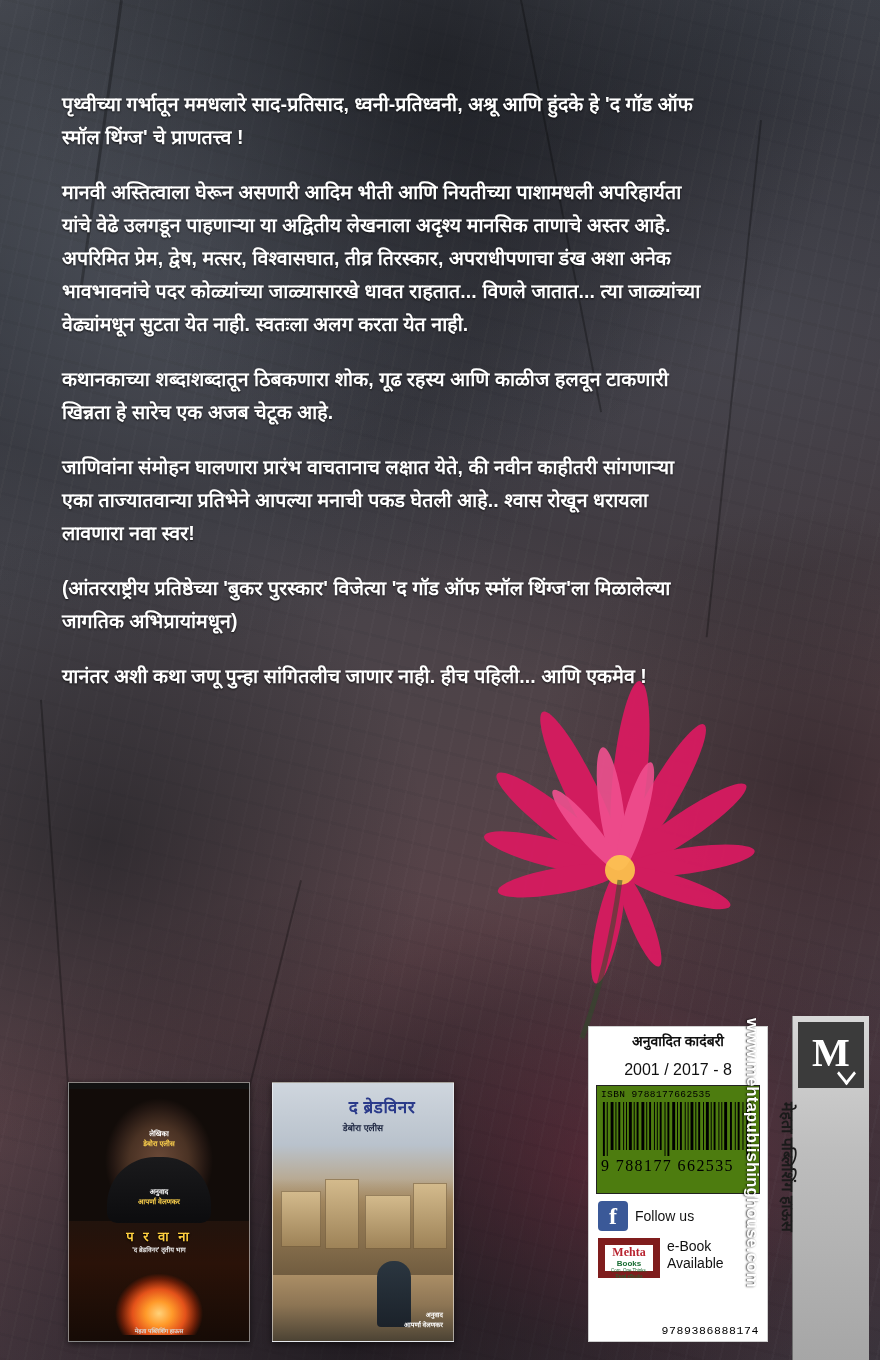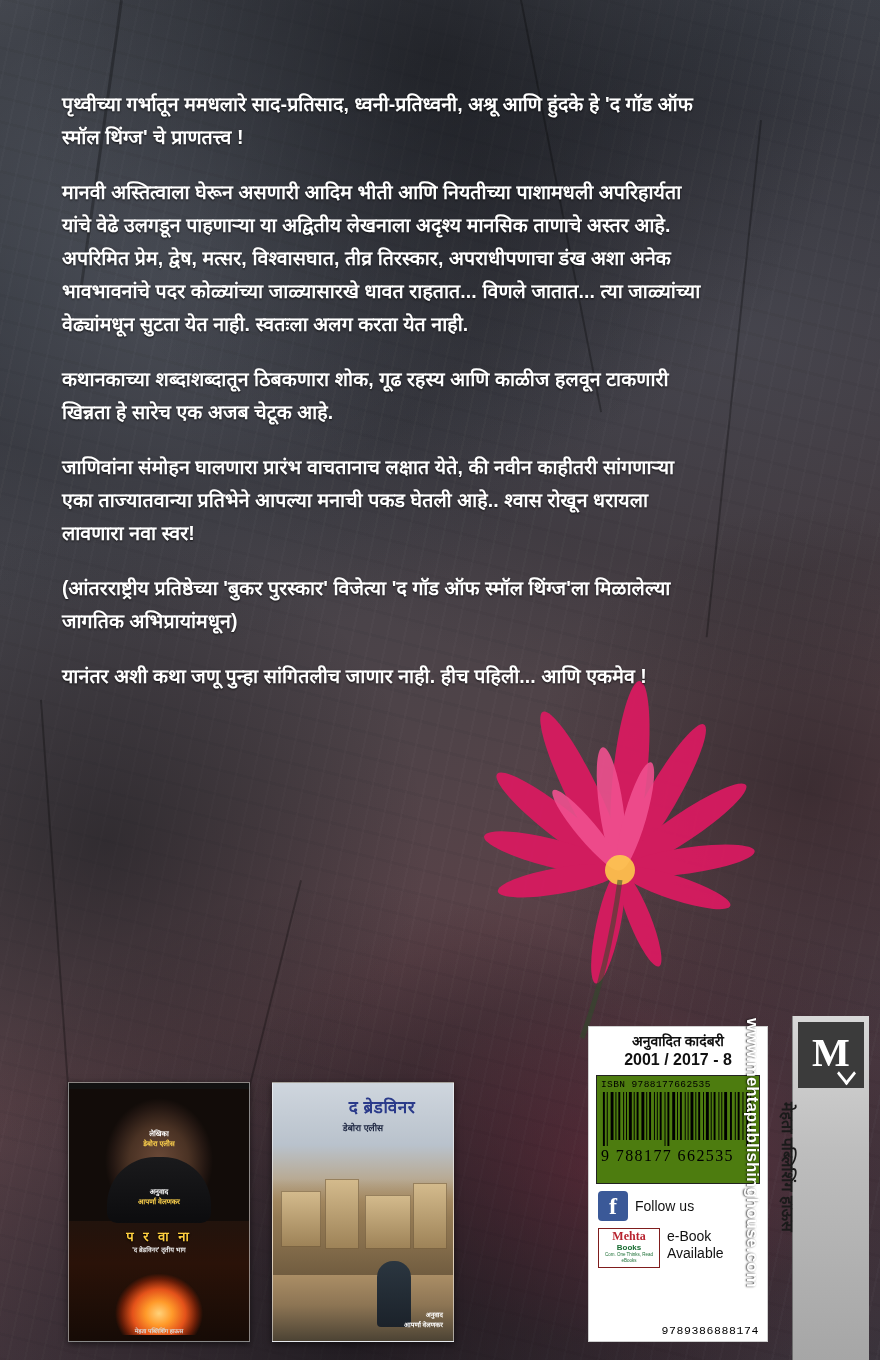--- a/index.html
+++ b/index.html
@@ -175,22 +175,22 @@
     text-align: center;
     font-size: 14px;
     color: #111;
     margin-top: 4px;
     font-weight: 600;
   }
   #info-line2 {
     text-align: center;
     font-size: 16px;
     color: #111;
-    font-weight: 700;
-    margin-top: 1px;
+    font-weight: 400;
+    margin-top: 11px;
   }
   #barcode-wrap {
     margin: 6px 7px 0 7px;
     border: 1px solid #222;
     padding: 3px 4px 18px 4px;
     background: #4d7c0f;
   }
   #isbn-text {
     font-family: "Liberation Mono", monospace;
     font-size: 9.5px;
@@ -229,21 +229,21 @@
   }
   #fb-label { font-size: 14px; color: #111; }
   #ebook-row {
     display: flex;
     align-items: flex-start;
     gap: 7px;
     margin: 7px 0 0 9px;
   }
   #mehta-mini {
     width: 62px; height: 40px;
-    border: 1px solid #7f1d1d;
+    border: 7px solid #7f1d1d;
     background: #fff;
     text-align: center;
     padding-top: 1px;
     box-sizing: border-box;
   }
   #mehta-mini .m1 {
     color: #b8232f; font-size: 12px; font-weight: 700;
     font-family: "Liberation Serif", serif;
     line-height: 13px;
   }

